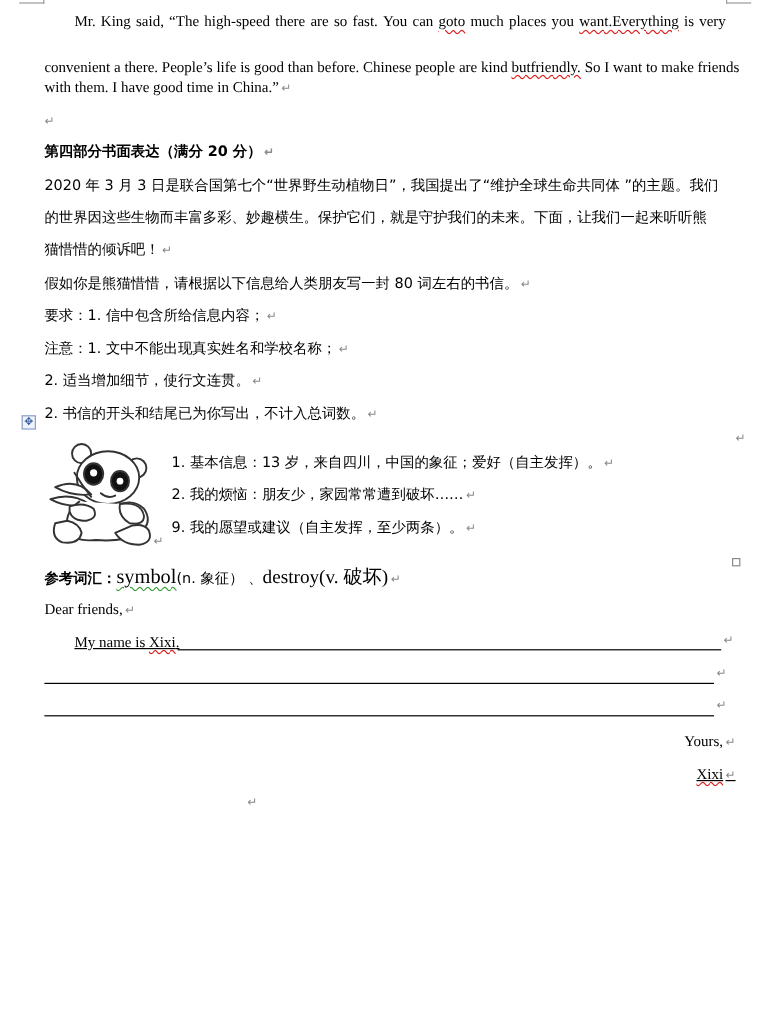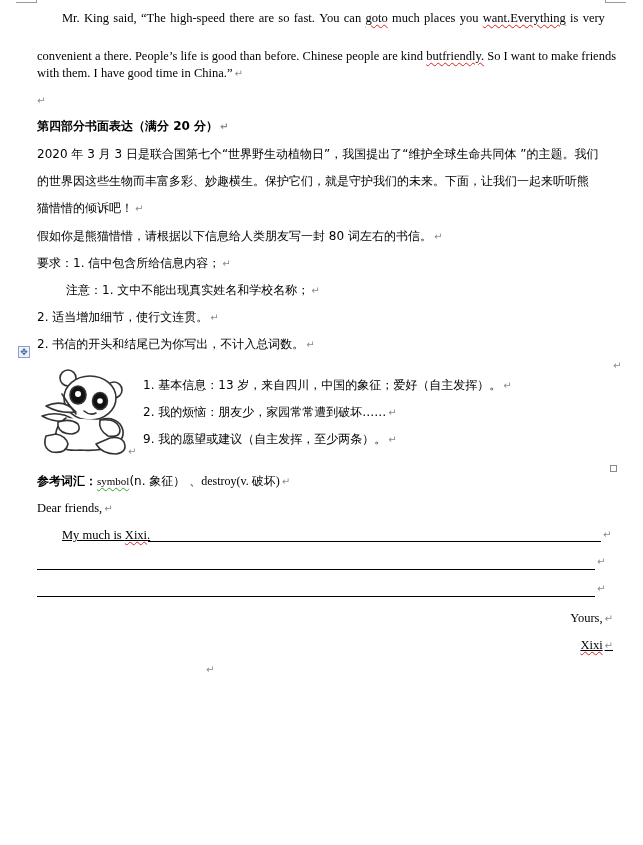--- a/index.html
+++ b/index.html
@@ -70,21 +70,21 @@
 </div>
 <div class="line cn" style="top:200px;">
   <span>猫惜惜的倾诉吧！</span><span class="pm">↵</span>
 </div>
 <div class="line cn" style="top:228px;">
   <span>假如你是熊猫惜惜，请根据以下信息给人类朋友写一封 80 词左右的书信。</span><span class="pm">↵</span>
 </div>
 <div class="line cn" style="top:255px;text-align:right;">
   <span>要求：1. 信中包含所给信息内容；</span><span class="pm">↵</span>
 </div>
-<div class="line cn" style="top:282px;margin-left:29px;">
+<div class="line cn" style="top:282px;">
   <span>注意：1. 文中不能出现真实姓名和学校名称；</span><span class="pm">↵</span>
 </div>
 <div class="line cn" style="top:309px;">
   <span>2. 适当增加细节，使行文连贯。</span><span class="pm">↵</span>
 </div>
 <div class="move-handle">✥</div>
 <div class="line cn" style="top:336px;">
   <span>2. 书信的开头和结尾已为你写出，不计入总词数。</span><span class="pm">↵</span>
 </div>
 
@@ -124,29 +124,29 @@
 <div class="line cn" style="left:143px; top:404px;">
   <span>2. 我的烦恼：朋友少，家园常常遭到破坏……</span><span class="pm">↵</span>
 </div>
 <div class="line cn" style="left:143px; top:431px;">
   <span>9. 我的愿望或建议（自主发挥，至少两条）。</span><span class="pm">↵</span>
 </div>
 
 <div class="sq-handle"></div>
 
 <div class="line cn" style="top:473px;">
-  <span class="bold">参考词汇：</span><span class="sq-green" style="font-family:'Liberation Serif',serif;font-size:11px;">symbol</span><span>(n.  象征）</span><span> 、</span><span style="font-family:'Liberation Serif',serif;font-size:12px;">destroy(v.  破坏)</span><span class="pm">↵</span>
+  <span class="bold">参考词汇：</span><span class="sq-green" style="font-family:'Liberation Serif',serif;font-size:17px;">symbol</span><span>(n.  象征）</span><span> 、</span><span style="font-family:'Liberation Serif',serif;font-size:16px;">destroy(v.  破坏)</span><span class="pm">↵</span>
 </div>
 
 <div class="line" style="top:500px;">
   <span>Dear friends,</span><span class="pm">↵</span>
 </div>
 
 <div class="line" style="left:62px; top:527px;">
-  <span id="firstline" style="text-decoration:underline;"><span>My much  is </span><span class="sq-red">Xixi</span><span>.</span></span>
+  <span id="firstline" style="text-decoration:underline;"><span>My name  is </span><span class="sq-red">Xixi</span><span>.</span></span>
 </div>
 <div class="rule" style="left:148px; top:541px; width:453px;"></div>
 <span class="pm" style="position:absolute; left:601px; top:529px;">↵</span>
 
 <div class="rule" style="left:37px; top:569px; width:558px;"></div>
 <span class="pm" style="position:absolute; left:595px; top:556px;">↵</span>
 
 <div class="rule" style="left:37px; top:596px; width:558px;"></div>
 <span class="pm" style="position:absolute; left:595px; top:583px;">↵</span>
 

